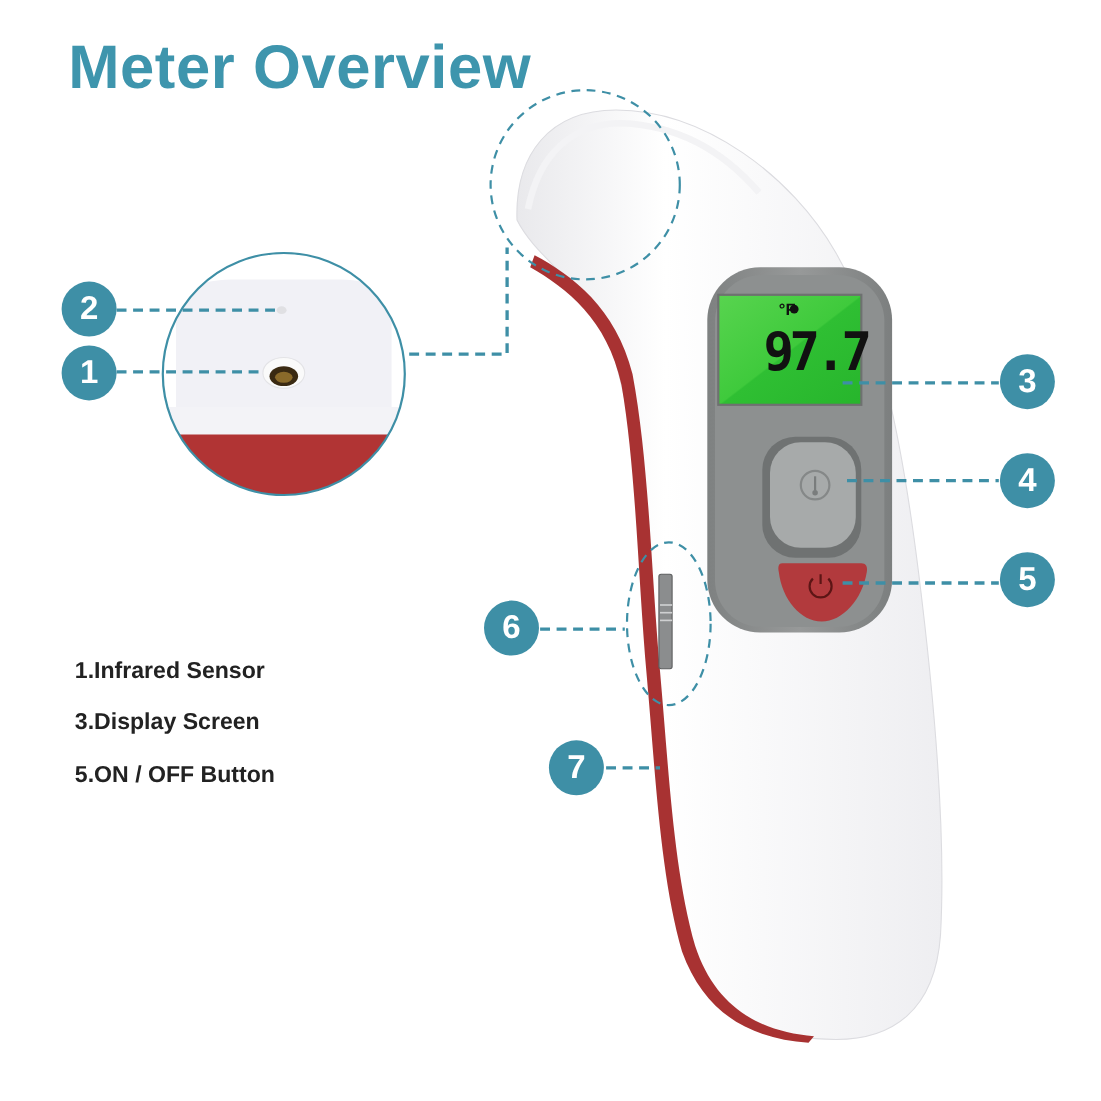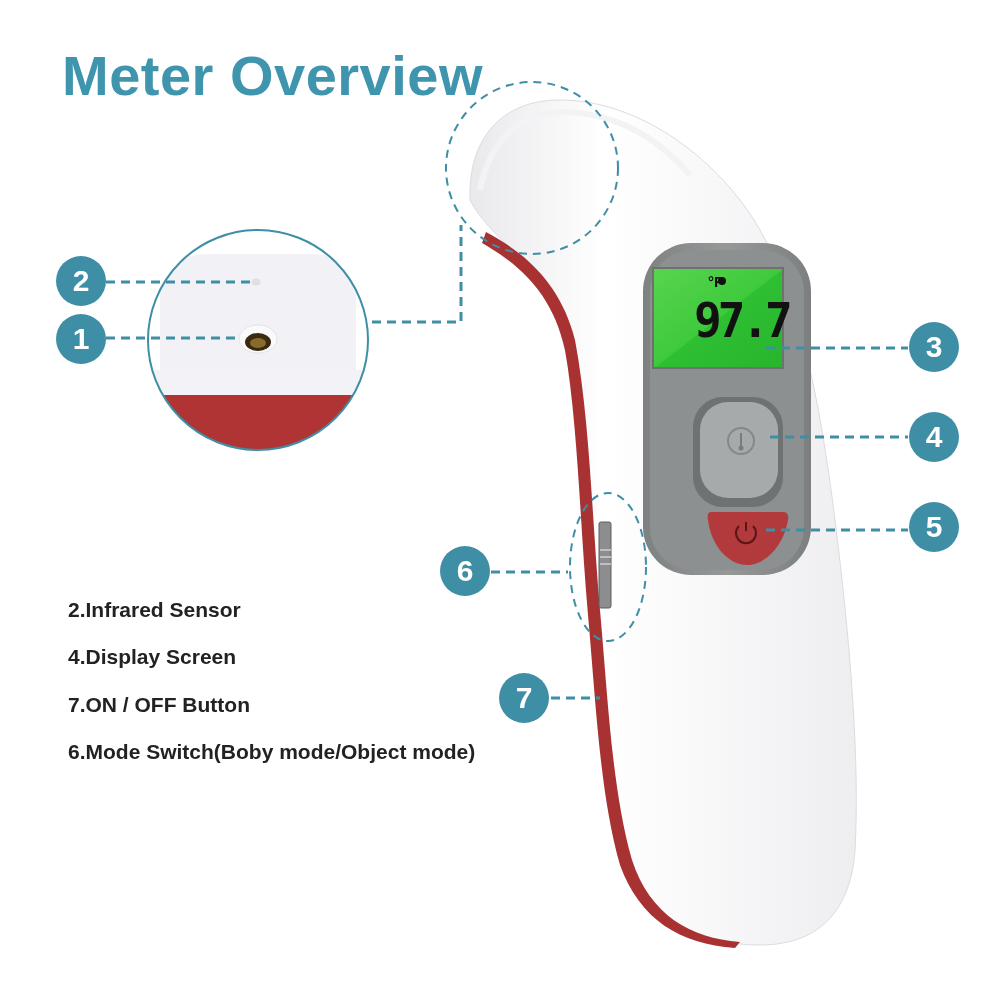--- a/index.html
+++ b/index.html
@@ -1,17 +1,17 @@
 <!DOCTYPE html>
 <html><head>
 <meta charset="utf-8">
 <style>
   html, body { margin: 0; padding: 0; background: #ffffff; }
   body { width: 1001px; height: 1001px; position: relative; overflow: hidden; font-family: "Liberation Sans", sans-serif; }
-  .title { position: absolute; left: 62px; top: 48px; font-size: 56px; font-weight: bold; color: #3e95ad; letter-spacing: 0.5px; margin: 0; line-height: 1; }
+  .title { position: absolute; left: 62px; top: 33px; font-size: 56px; font-weight: bold; color: #3e95ad; letter-spacing: 0.5px; margin: 0; line-height: 1; }
   .art { position: absolute; left: 0; top: 0; width: 1001px; height: 1001px; }
   .badge { position: absolute; width: 50px; height: 50px; border-radius: 50%; background: #3e8fa6; color: #fff; font-weight: bold; font-size: 30px; display: flex; align-items: center; justify-content: center; line-height: 1; }
   .legend { position: absolute; left: 68px; top: 598px; margin: 0; padding: 0; list-style: none; }
   .legend li { font-size: 21px; font-weight: bold; color: #222; height: 47.3px; line-height: 24px; white-space: nowrap; }
   .lcd { position: absolute; left: 656px; top: 271px; width: 124px; height: 94px; display: flex; flex-direction: column; align-items: center; }
   .lcd-unit { position: absolute; left: 52px; top: 2px; font-size: 15px; font-weight: bold; color: #111; }
   .lcd-value { position: absolute; left: 38px; top: 22px; font-family: "DejaVu Sans Mono", monospace; font-size: 46px; font-weight: bold; color: #111; letter-spacing: -4px; transform: scaleY(1.05); }
 </style>
 </head>
 <body>
@@ -104,17 +104,16 @@
 
 <div class="badge" style="left:56px; top:256px;">2</div>
 <div class="badge" style="left:56px; top:314px;">1</div>
 <div class="badge" style="left:909px; top:322px;">3</div>
 <div class="badge" style="left:909px; top:412px;">4</div>
 <div class="badge" style="left:909px; top:502px;">5</div>
 <div class="badge" style="left:440px; top:546px;">6</div>
 <div class="badge" style="left:499px; top:673px;">7</div>
 
 <ul class="legend">
-  <li>2.Infrared Sensor</li>
-  <li>4.Display Screen</li>
-  <li>7.ON / OFF Button</li>
-  <li>6.Mode Switch(Boby mode/Object mode)</li>
+  <li>1.Infrared Sensor</li>
+  <li>3.Display Screen</li>
+  <li>5.ON / OFF Button</li>
 </ul>
 
 </body></html>

